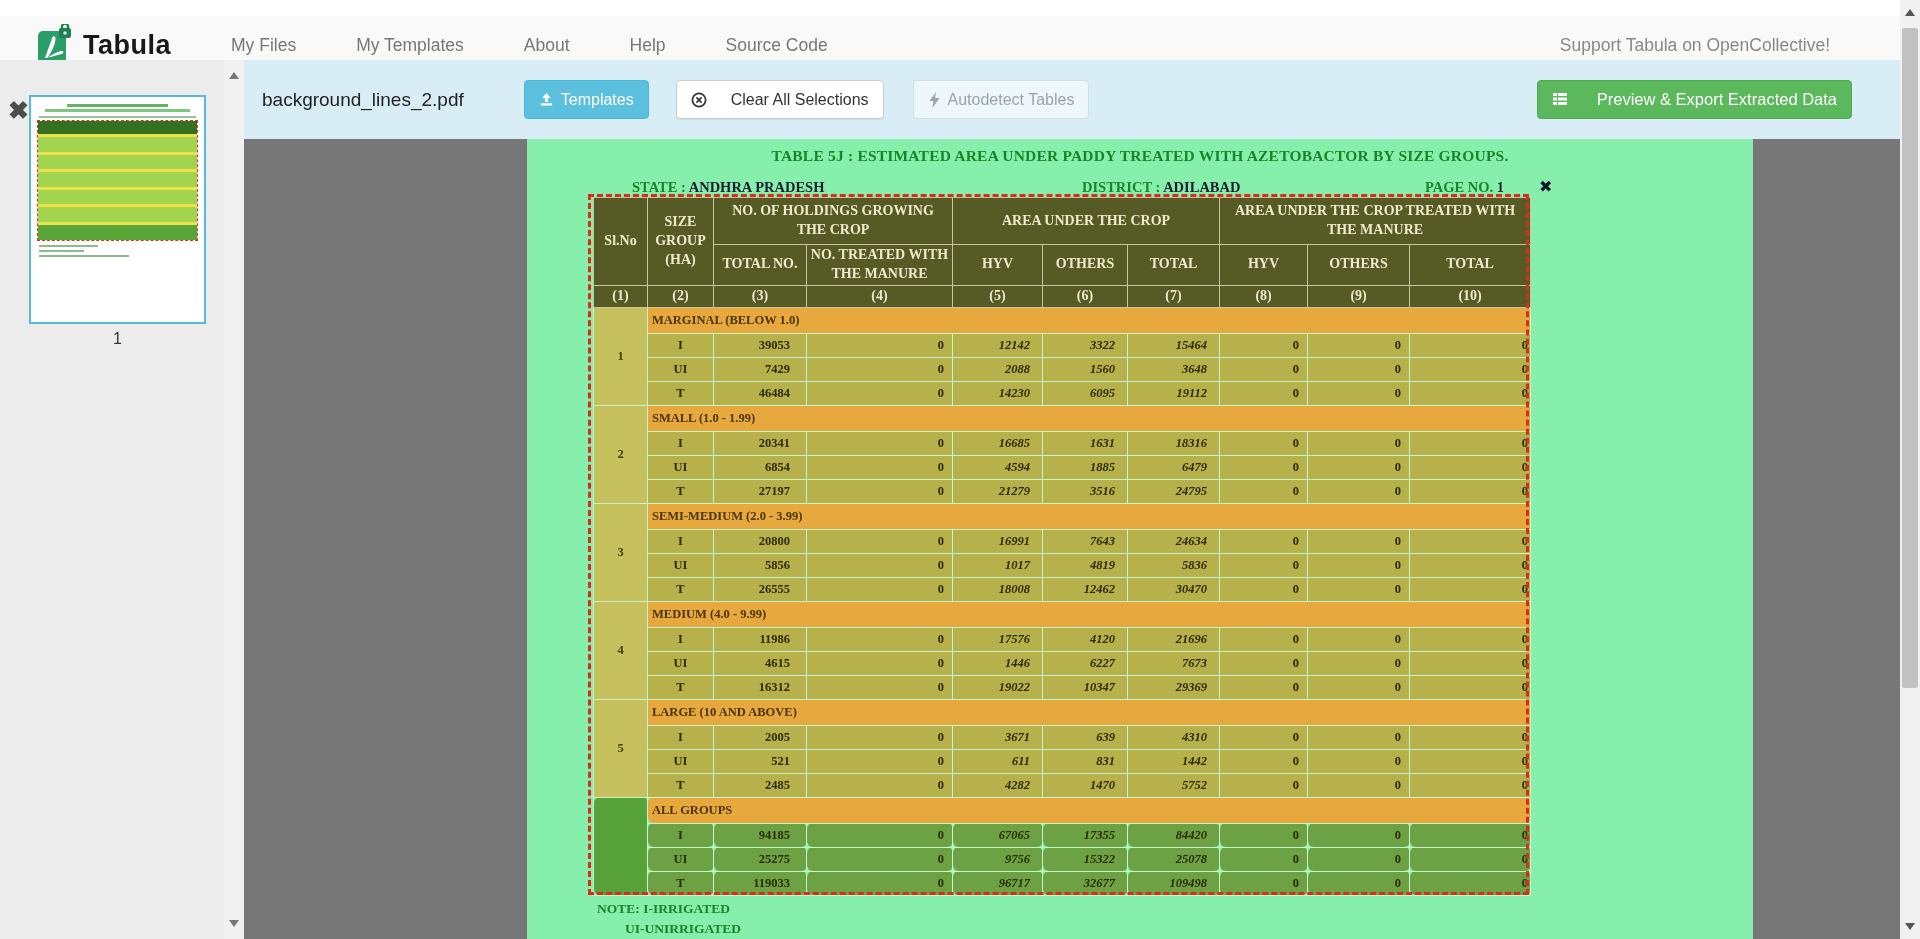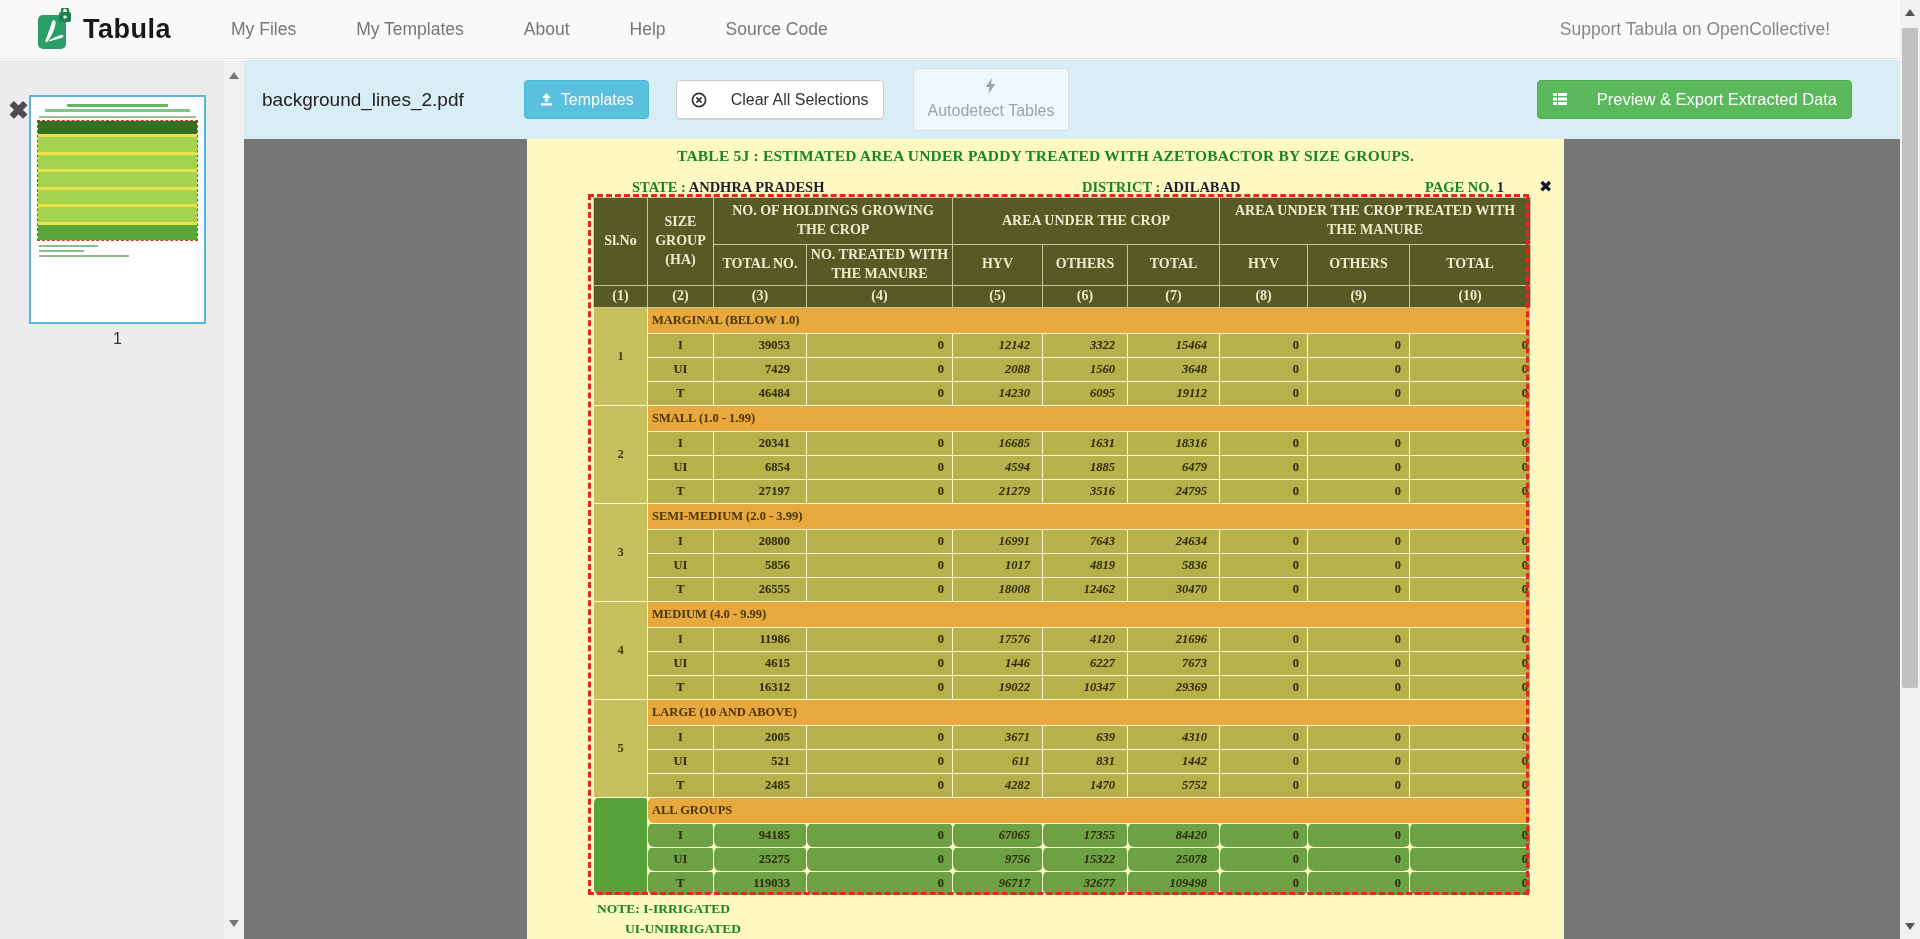--- a/index.html
+++ b/index.html
@@ -8,21 +8,21 @@
     --pdf-green:#1a8428; --pdf-dark:#1d1d30;
     --hdr-olive:#565a24; --band-orange:#e7a83e; --row-olive:#b7b14b;
     --slno-olive:#c6c05f; --row-green:#6da244; --slno-green:#58a23a;
     --sel-red:#dd2b1b;
   }
   *{box-sizing:border-box;margin:0;padding:0;}
   html,body{width:1920px;height:939px;overflow:hidden;}
   body{font-family:"Liberation Sans",sans-serif;position:relative;background:#fff;}
 
   
-  .navbar{position:absolute;left:0;top:0;width:1900px;height:59px;background:#f9f9f9;
+  .navbar{position:absolute;left:0;top:16px;width:1900px;height:59px;background:#f9f9f9;
     border-bottom:1px solid #e4e4e4;display:flex;align-items:center;}
   .brand{display:flex;align-items:center;gap:10px;margin-left:37px;}
   .brand-title{font-size:27px;font-weight:bold;color:#181818;letter-spacing:.5px;}
   .nav-links{display:flex;align-items:center;margin-left:38px;gap:16px;}
   .nav-links a{color:#777;font-size:17.5px;text-decoration:none;padding:0 22px;cursor:pointer;}
   .nav-right{margin-left:auto;margin-right:70px;color:#888;font-size:17.5px;}
 
   
   .vscroll{position:absolute;right:0;top:0;width:20px;height:939px;background:#f1f1f1;}
   .vscroll .thumb{position:absolute;left:2px;top:28px;width:16px;height:660px;background:#c1c1c1;border-radius:2px;}
@@ -51,26 +51,26 @@
 
   
   .main{position:absolute;left:244px;top:60px;width:1656px;height:879px;background:var(--gray-bg);}
   .toolbar{position:absolute;left:0;top:0;width:1656px;height:79px;background:var(--toolbar-bg);
     display:flex;align-items:center;}
   .filename{margin-left:18px;font-size:19px;color:#222;}
   .btn{display:inline-flex;align-items:center;gap:7px;border-radius:4px;font-size:16px;
     padding:9px 14px;cursor:pointer;border:1px solid transparent;line-height:1.2;white-space:nowrap;}
   .btn-templates{margin-left:60px;background:var(--accent-blue);border-color:#46b8da;color:#fff;}
   .btn-clear{margin-left:27px;background:#fff;border-color:#ccc;color:#333;box-shadow:0 1px 1px rgba(0,0,0,.08);gap:24px;}
-  .btn-auto{margin-left:29px;background:rgba(255,255,255,.55);border-color:#d5dde2;color:#9aa4ab;cursor:default;flex-direction:column;}
+  .btn-auto{margin-left:29px;background:rgba(255,255,255,.55);border-color:#d5dde2;color:#9aa4ab;cursor:default;}
   .btn-export{margin-left:auto;margin-right:48px;background:var(--accent-green);border-color:#4cae4c;color:#fff;font-size:16.5px;gap:29px;}
   .btn svg{display:block;}
 
   
-  .pdf-page{position:absolute;left:283px;top:79px;width:1037px;height:800px;background:#fef9c3;
+  .pdf-page{position:absolute;left:283px;top:79px;width:1226px;height:800px;background:#86efac;
     font-family:"Liberation Serif",serif;font-weight:bold;cursor:crosshair;}
   .pdf-title{position:absolute;top:8px;left:0;width:100%;text-align:center;color:var(--pdf-green);
     font-size:15.5px;letter-spacing:.2px;}
   .pdf-meta{position:absolute;top:40px;left:0;width:100%;font-size:14.5px;}
   .meta-state{position:absolute;left:105px;} .meta-district{position:absolute;left:555px;}
   .meta-page{position:absolute;left:898px;}
   .meta-label{color:var(--pdf-green);} .meta-value{color:var(--pdf-dark);}
   .sel-close{position:absolute;left:1012px;top:38px;color:#141430;font-size:16px;cursor:pointer;font-family:"DejaVu Sans",sans-serif;}
 
   

